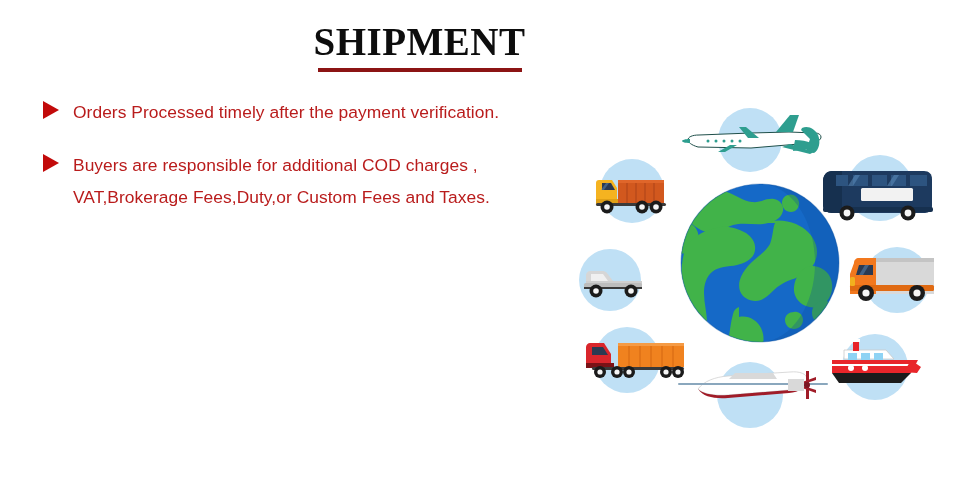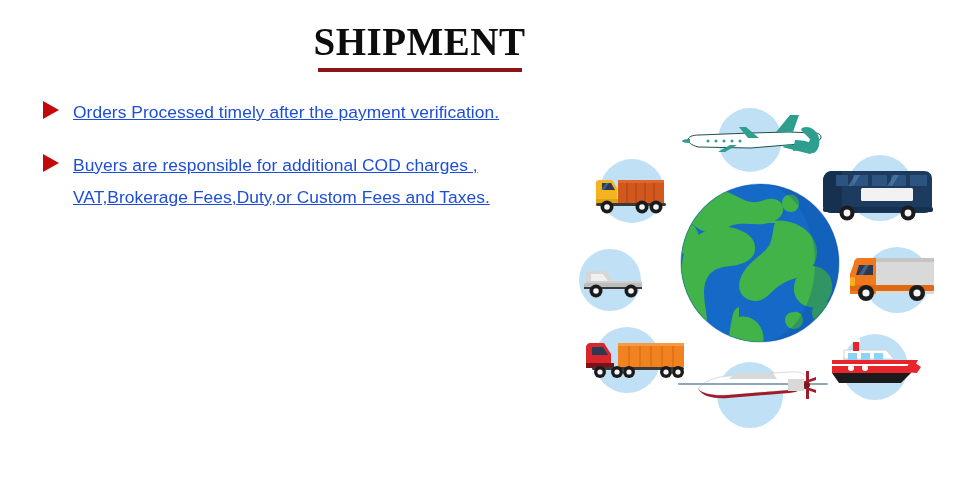--- a/index.html
+++ b/index.html
@@ -61,24 +61,23 @@
     top: 5px;
     width: 0;
     height: 0;
     border-top: 9px solid transparent;
     border-bottom: 9px solid transparent;
     border-left: 16px solid #c20a0a;
   }
   .bullet-text {
     font-size: 17.4px;
     line-height: 32px;
-    color: #1d4ed8;
+    color: #b91c1c;
     letter-spacing: 0.05px;
     white-space: pre-line;
-    text-decoration: underline;
   }
 
   
   #illustration {
     position: absolute;
     left: 570px;
     top: 95px;
     width: 380px;
     height: 350px;
   }

